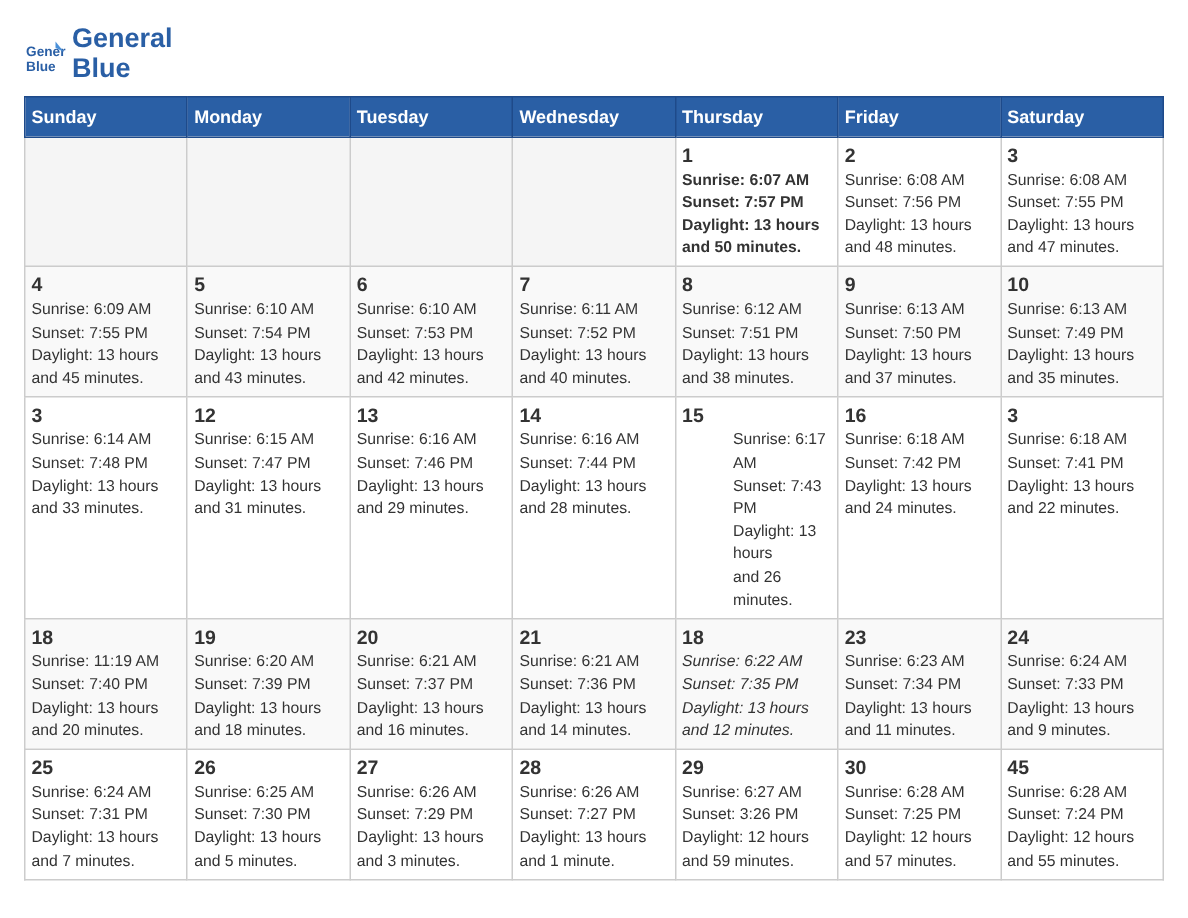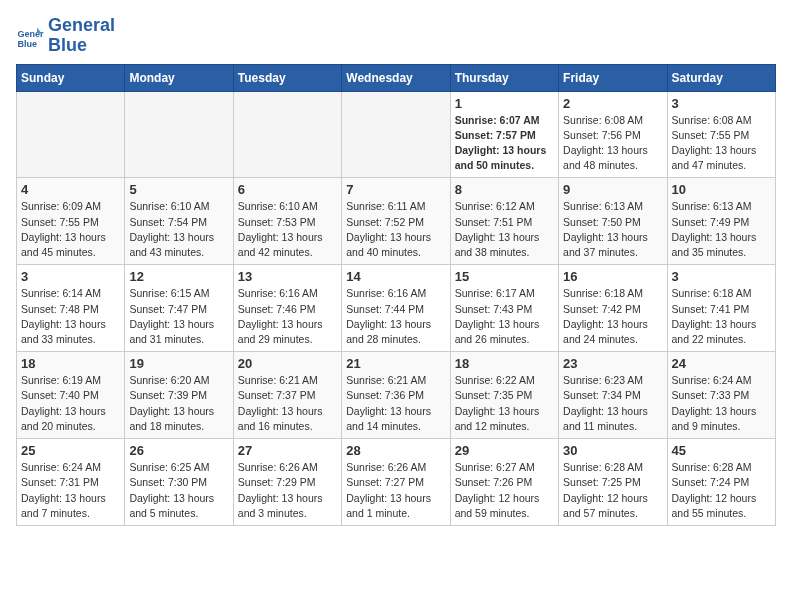--- a/index.html
+++ b/index.html
@@ -223,21 +223,21 @@
         </td>
         <td>
           <div class="day-number">14</div>
           <div class="day-info" style="white-space: pre-line;">Sunrise: 6:16 AM
 Sunset: 7:44 PM
 Daylight: 13 hours
 and 28 minutes.</div>
         </td>
         <td>
           <div class="day-number">15</div>
-          <div class="day-info" style="white-space: pre-line;">Sunrise: 6:17 AM
+          <div class="day-info" style="white-space: pre-line; margin-left: 34px;">Sunrise: 6:17 AM
 Sunset: 7:43 PM
 Daylight: 13 hours
 and 26 minutes.</div>
         </td>
         <td>
           <div class="day-number">16</div>
           <div class="day-info" style="white-space: pre-line;">Sunrise: 6:18 AM
 Sunset: 7:42 PM
 Daylight: 13 hours
 and 24 minutes.</div>
@@ -246,21 +246,21 @@
           <div class="day-number">3</div>
           <div class="day-info" style="white-space: pre-line;">Sunrise: 6:18 AM
 Sunset: 7:41 PM
 Daylight: 13 hours
 and 22 minutes.</div>
         </td>
       </tr>
       <tr>
         <td>
           <div class="day-number">18</div>
-          <div class="day-info" style="white-space: pre-line;">Sunrise: 6:19 AM
+          <div class="day-info" style="white-space: pre-line;">Sunrise: 11:19 AM
 Sunset: 7:40 PM
 Daylight: 13 hours
 and 20 minutes.</div>
         </td>
         <td>
           <div class="day-number">19</div>
           <div class="day-info" style="white-space: pre-line;">Sunrise: 6:20 AM
 Sunset: 7:39 PM
 Daylight: 13 hours
 and 18 minutes.</div>
@@ -274,21 +274,21 @@
         </td>
         <td>
           <div class="day-number">21</div>
           <div class="day-info" style="white-space: pre-line;">Sunrise: 6:21 AM
 Sunset: 7:36 PM
 Daylight: 13 hours
 and 14 minutes.</div>
         </td>
         <td>
           <div class="day-number">18</div>
-          <div class="day-info" style="white-space: pre-line;">Sunrise: 6:22 AM
+          <div class="day-info" style="white-space: pre-line; font-style: italic;">Sunrise: 6:22 AM
 Sunset: 7:35 PM
 Daylight: 13 hours
 and 12 minutes.</div>
         </td>
         <td>
           <div class="day-number">23</div>
           <div class="day-info" style="white-space: pre-line;">Sunrise: 6:23 AM
 Sunset: 7:34 PM
 Daylight: 13 hours
 and 11 minutes.</div>
@@ -326,21 +326,21 @@
         <td>
           <div class="day-number">28</div>
           <div class="day-info" style="white-space: pre-line;">Sunrise: 6:26 AM
 Sunset: 7:27 PM
 Daylight: 13 hours
 and 1 minute.</div>
         </td>
         <td>
           <div class="day-number">29</div>
           <div class="day-info" style="white-space: pre-line;">Sunrise: 6:27 AM
-Sunset: 7:26 PM
+Sunset: 3:26 PM
 Daylight: 12 hours
 and 59 minutes.</div>
         </td>
         <td>
           <div class="day-number">30</div>
           <div class="day-info" style="white-space: pre-line;">Sunrise: 6:28 AM
 Sunset: 7:25 PM
 Daylight: 12 hours
 and 57 minutes.</div>
         </td>

